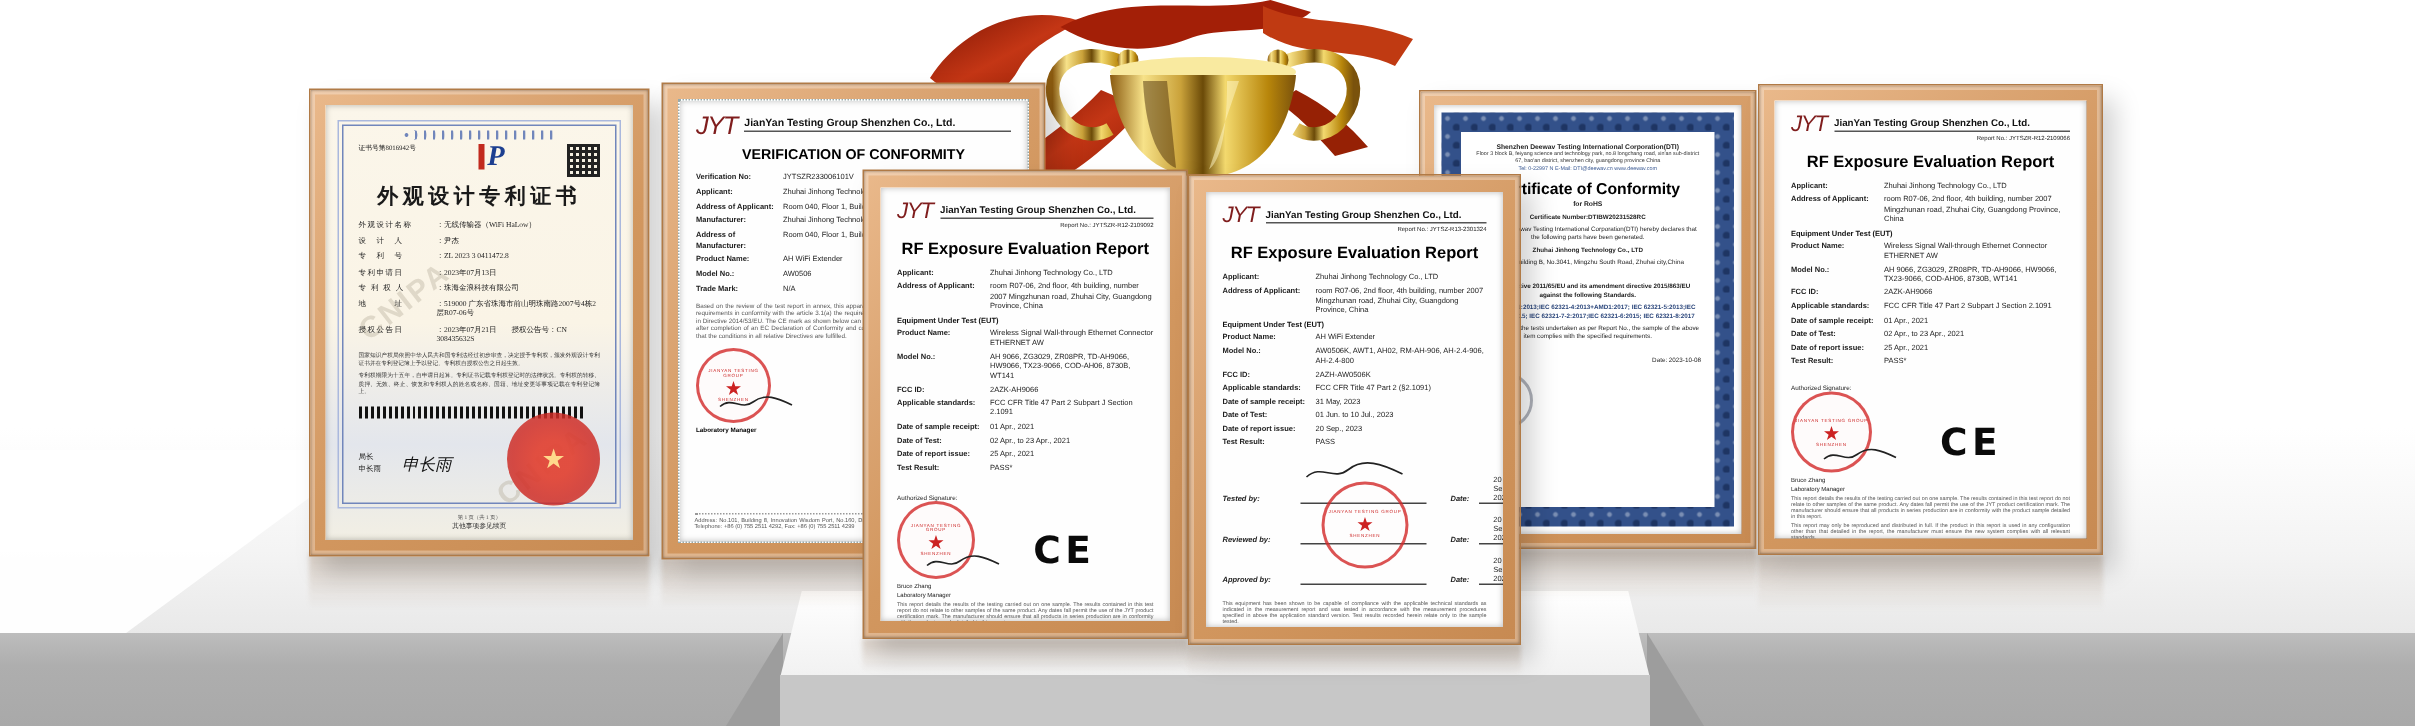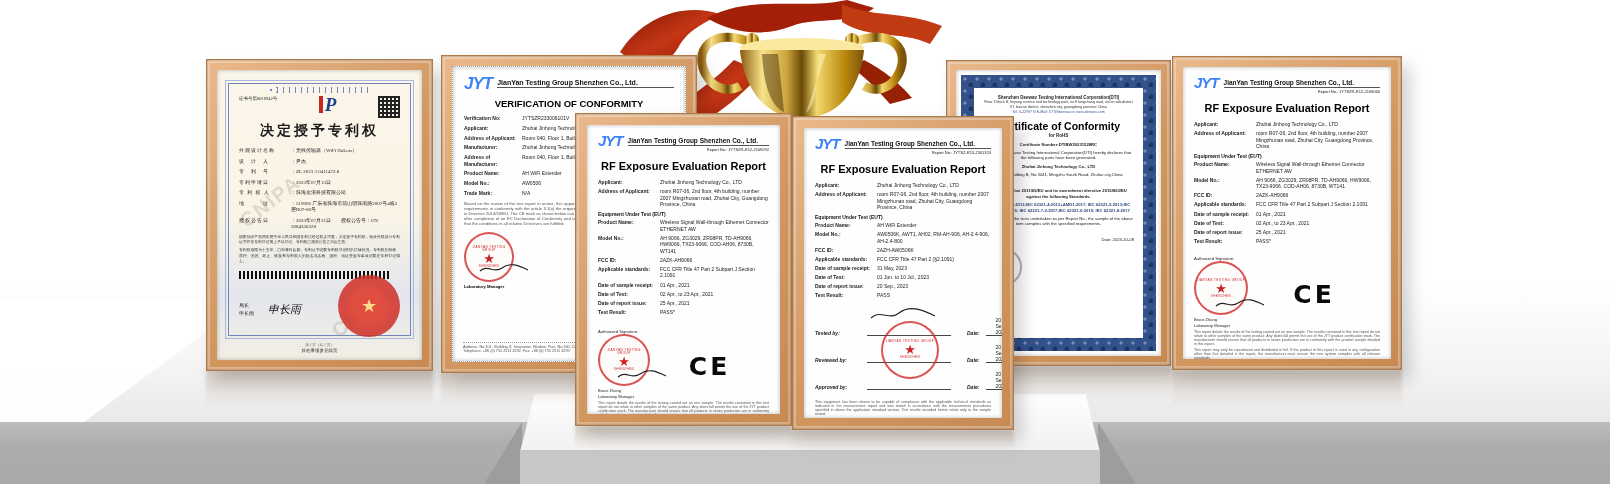--- a/index.html
+++ b/index.html
@@ -23,21 +23,21 @@
            background:linear-gradient(180deg,rgba(150,110,75,.25),rgba(150,110,75,0) 85%);}
   
   .cert{position:absolute;padding:10px;box-sizing:border-box;border:1px solid #b07a46;
         background:linear-gradient(135deg,#eab98b 0%,#dba573 30%,#d2975f 55%,#c械 0,#c78a52 100%);
         background:linear-gradient(135deg,#eab98b 0%,#dba573 30%,#d2975f 55%,#c78a52 100%);
         box-shadow:inset 0 0 2px rgba(0,0,0,.45),inset 0 0 0 3px rgba(255,255,255,.30),8px 10px 16px rgba(0,0,0,.18);}
   .paper{width:100%;height:100%;background:#fefefe;overflow:hidden;position:relative;
          box-sizing:border-box;padding:9px 11px;box-shadow:inset 0 0 4px rgba(0,0,0,.28);}
   
   .jyt-head{display:flex;align-items:flex-start;gap:5px;}
-  .jyt-logo{font-style:italic;font-weight:700;color:#3b82f6;letter-spacing:-1px;line-height:.9;}
+  .jyt-logo{font-style:italic;font-weight:400;color:#7f1d1d;letter-spacing:-1px;line-height:.9;}
   .org-wrap{flex:1;padding-top:3px;}
   .org{font-weight:bold;color:#111;border-bottom:1px solid #555;padding-bottom:1px;}
   .repno{color:#222;text-align:right;margin-top:1px;}
   .title-main{text-align:center;font-weight:bold;color:#000;}
   .kv{display:flex;color:#222;line-height:1.3;}
   .kv .lbl{font-weight:bold;flex:0 0 62px;}
   .kv .val{flex:1;}
   .sect{font-weight:bold;color:#111;}
   .fineprint{color:#555;text-align:justify;}
   .fineprint p{margin:0 0 2.5px 0;}
@@ -163,21 +163,21 @@
       <div class="pt-border"></div>
       <div class="pt-lace"></div>
       <span class="wm" style="left:18px;top:120px;">CNIPA</span>
       <span class="wm" style="left:110px;top:230px;">CNIPA</span>
       <div class="pt-content">
         <div style="display:flex;justify-content:space-between;align-items:flex-start;">
           <span style="font-size:4.5px;">证书号第8016942号</span>
           <span class="pt-logo">P</span>
           <span class="qr"></span>
         </div>
-        <div class="pt-title">决定授予专利权</div>
+        <div class="pt-title">外观设计专利证书</div>
         <div>
 
             <div class="pt-row">
               <span class="lbl">外观设计名称</span>
               <span class="val">：无线传输器（WiFi HaLow）</span>
             </div>
 
             <div class="pt-row">
               <span class="lbl">设　计　人</span>
               <span class="val">：尹杰</span>

